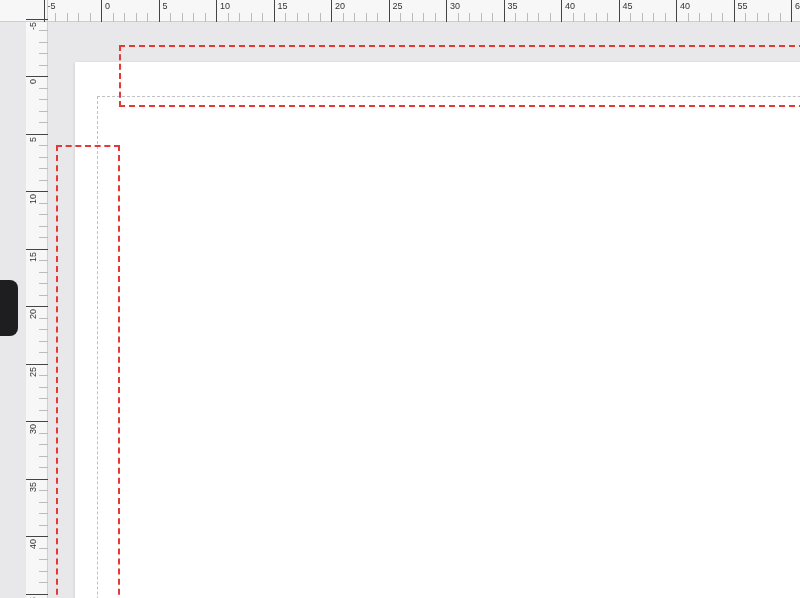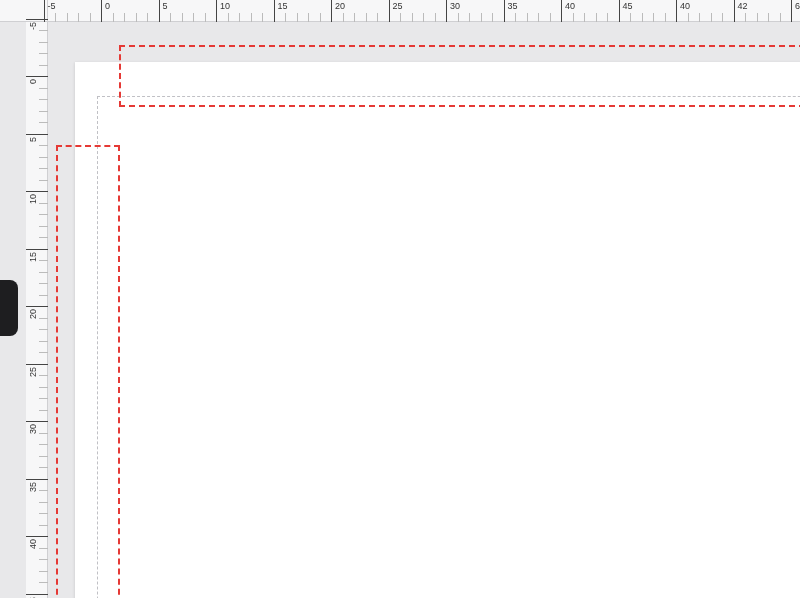--- a/index.html
+++ b/index.html
@@ -124,21 +124,21 @@
         <div class="tick minor" style="left: 605px;"></div>
         <div class="tick minor" style="left: 616.5px;"></div>
         <div class="tick major" style="left: 628px;">
           <span class="num">40</span>
         </div>
         <div class="tick minor" style="left: 639.5px;"></div>
         <div class="tick minor" style="left: 651px;"></div>
         <div class="tick minor" style="left: 662.5px;"></div>
         <div class="tick minor" style="left: 674px;"></div>
         <div class="tick major" style="left: 685.5px;">
-          <span class="num">42</span>
+          <span class="num">55</span>
         </div>
         <div class="tick minor" style="left: 697px;"></div>
         <div class="tick minor" style="left: 708.5px;"></div>
         <div class="tick minor" style="left: 720px;"></div>
         <div class="tick minor" style="left: 731.5px;"></div>
         <div class="tick major" style="left: 743px;">
           <span class="num">60</span>
         </div>
       </div>
   </div>

